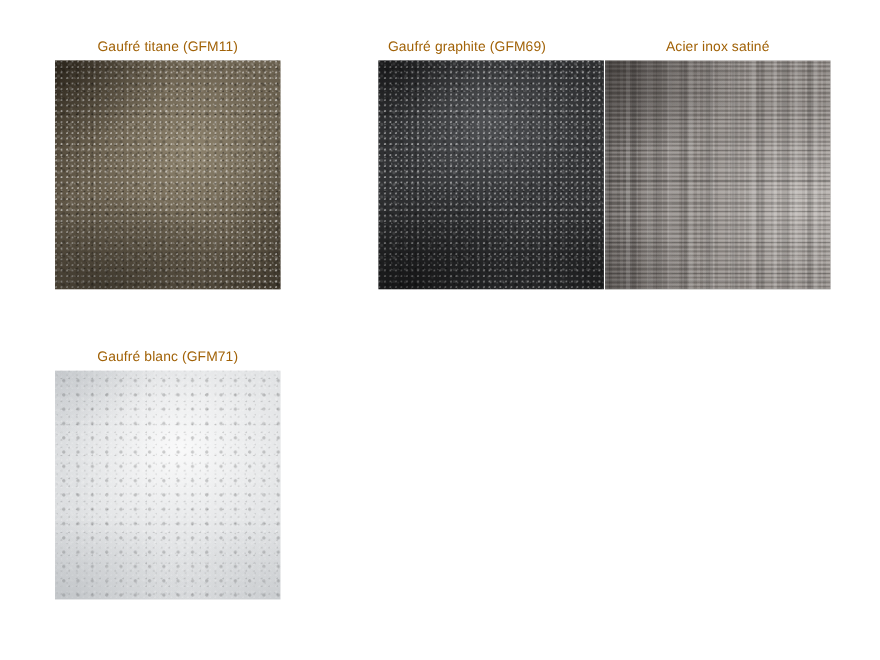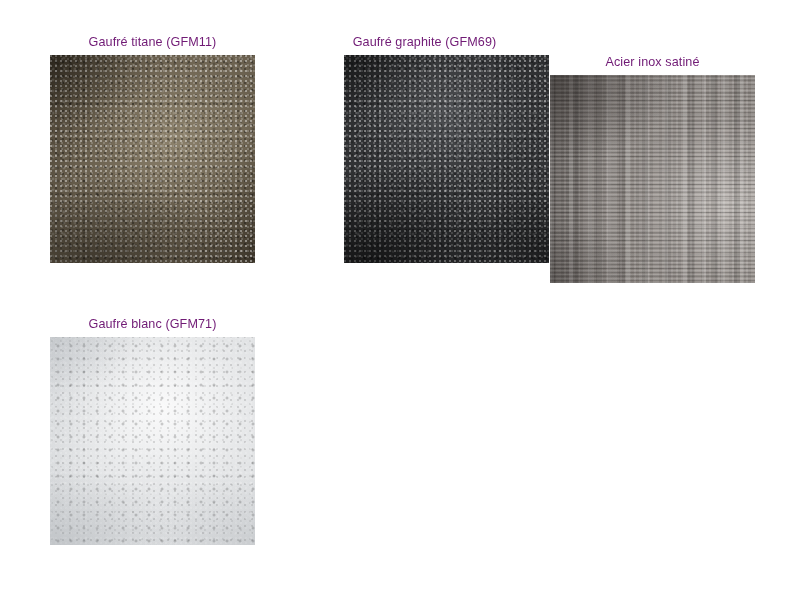--- a/index.html
+++ b/index.html
@@ -28,21 +28,21 @@
 
   .swatch-label {
     position: absolute;
     left: 50%;
     transform: translateX(-50%);
     bottom: 100%;
     margin-bottom: 5px;
     white-space: nowrap;
     font-size: 12.6px;
     line-height: 15px;
-    color: #701a75;
+    color: #a16207;
     letter-spacing: 0.1px;
   }
 
   .swatch {
     position: relative;
     width: 205px;
     height: 208px;
     overflow: hidden;
     background-color: #808080;
   }
@@ -212,21 +212,21 @@
 
   <div class="swatch-cell" style="left:300px; top:55px;padding-left:44px;">
     <div class="swatch-label">Gaufré graphite (GFM69)</div>
     <div class="swatch sw-graphite">
       <div class="grain grain-fine"></div>
       <div class="grain grain-coarse"></div>
       <div class="sheen"></div>
     </div>
   </div>
 
-  <div class="swatch-cell" style="left:550px; top:55px;margin-top:20px;">
+  <div class="swatch-cell" style="left:550px; top:55px;">
     <div class="swatch-label">Acier inox satiné</div>
     <div class="swatch sw-inox">
       <div class="brushed"></div>
       <div class="brushed-dash"></div>
       <div class="sheen"></div>
     </div>
   </div>
 
   <div class="swatch-cell" style="left:50px; top:337px;text-align:right;">
     <div class="swatch-label">Gaufré blanc (GFM71)</div>

